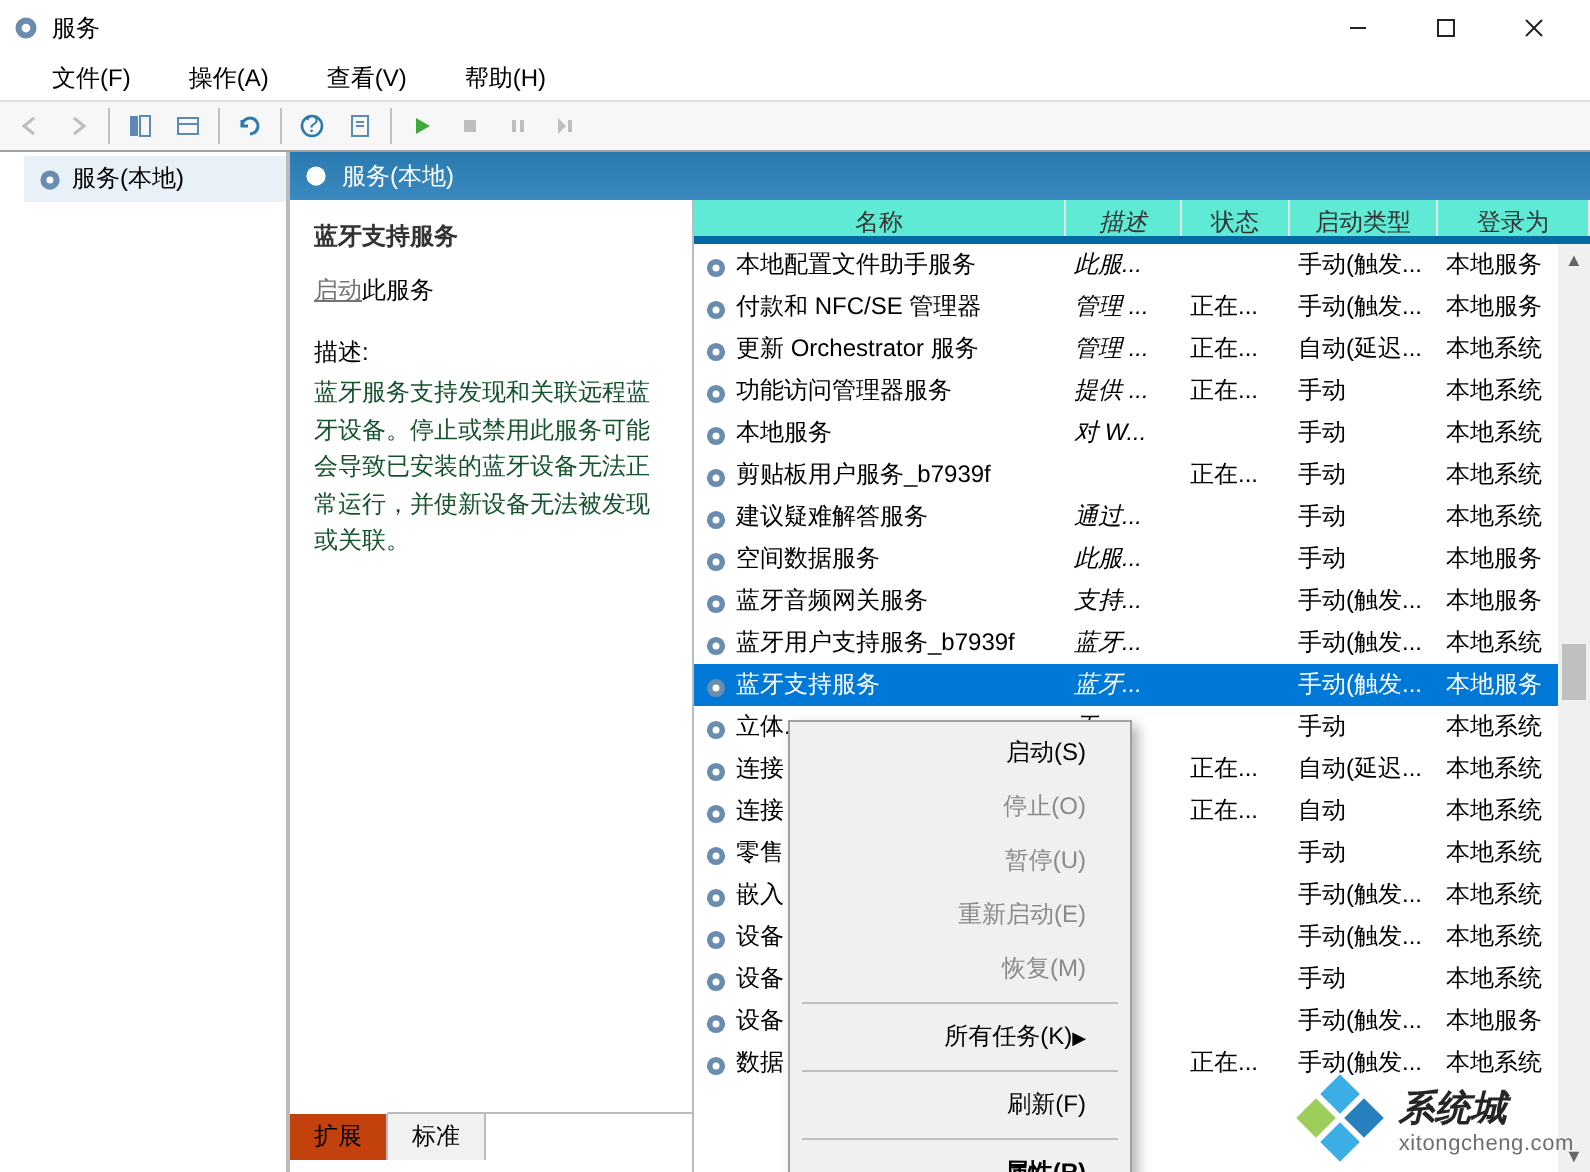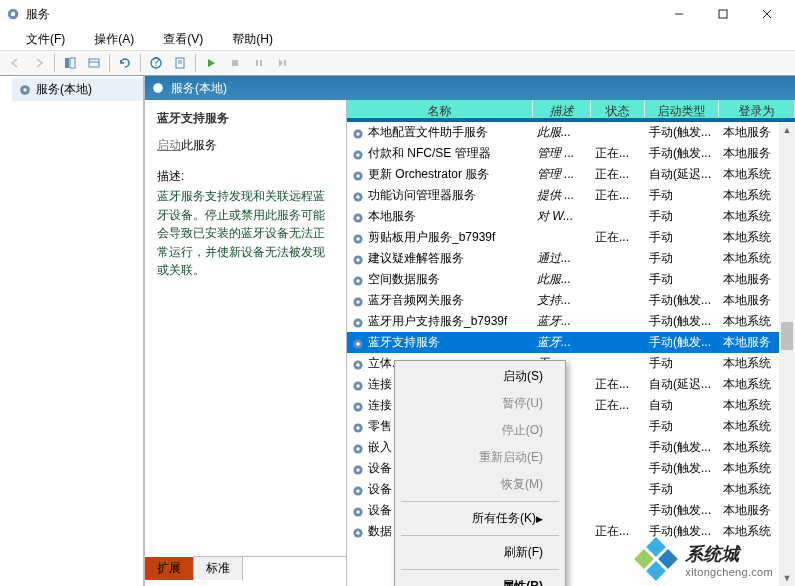--- a/index.html
+++ b/index.html
@@ -46,21 +46,21 @@
 .row-gear { flex:0 0 14px; }
 .scrollbar { position:absolute; right:0; top:22px; width:16px; bottom:0; background:#f0f0f0; }
 .thumb { position:absolute; left:2px; right:2px; top:200px; height:28px; background:#c0c0c0; }
 .arrow { position:absolute; left:0; right:0; height:16px; background:#f0f0f0; display:flex; align-items:center; justify-content:center; color:#666; font-size:9px; }
 .arrow.up { top:0; } .arrow.dn { bottom:0; }
 .context-menu { position:absolute; left:394px; top:360px; width:172px; background:#f0f0f0; border:1px solid #a0a0a0; box-shadow:3px 3px 6px rgba(0,0,0,.3); padding:2px; z-index:90; }
 .cm-item { padding:5px 20px 5px 32px; display:flex; align-items:center; justify-content:flex-end; }
 .cm-item.disabled { color:#8a8a8a; }
 .cm-sep { height:1px; background:#c0c0c0; margin:3px 4px; }
 .cm-arrow { font-size:9px; }
-.watermark { position:absolute; right:22px; bottom:6px; display:flex; align-items:center; gap:8px; opacity:.85; z-index:80; }
+.watermark { position:absolute; right:8px; bottom:6px; display:flex; align-items:center; gap:8px; opacity:.85; z-index:80; }
 .wm-logo { width:40px; height:40px; position:relative; }
 .wm-sq { position:absolute; width:14px; height:14px; transform:rotate(45deg); }
 .wm-txt { display:flex; flex-direction:column; }
 .wm-txt .cn { font-weight:bold; font-size:18px; font-style:italic; }
 .wm-txt .url { font-size:11px; color:#555; letter-spacing:0.3px; }
 </style>
 </head>
 <body>
 
 <div class="titlebar">
@@ -478,24 +478,24 @@
       </div>
     </div>
   </div>
 </div>
 
 <div class="context-menu" id="ctxmenu">
     <div class="cm-item">
       <span>启动(S)</span>
     </div>
     <div class="cm-item disabled">
+      <span>停止(O)</span>
+    </div>
+    <div class="cm-item disabled">
       <span>暂停(U)</span>
-    </div>
-    <div class="cm-item disabled">
-      <span>停止(O)</span>
     </div>
     <div class="cm-item disabled">
       <span>重新启动(E)</span>
     </div>
     <div class="cm-item disabled">
       <span>恢复(M)</span>
     </div>
     <div class="cm-sep"></div>
     <div class="cm-item">
       <span>所有任务(K)</span>

